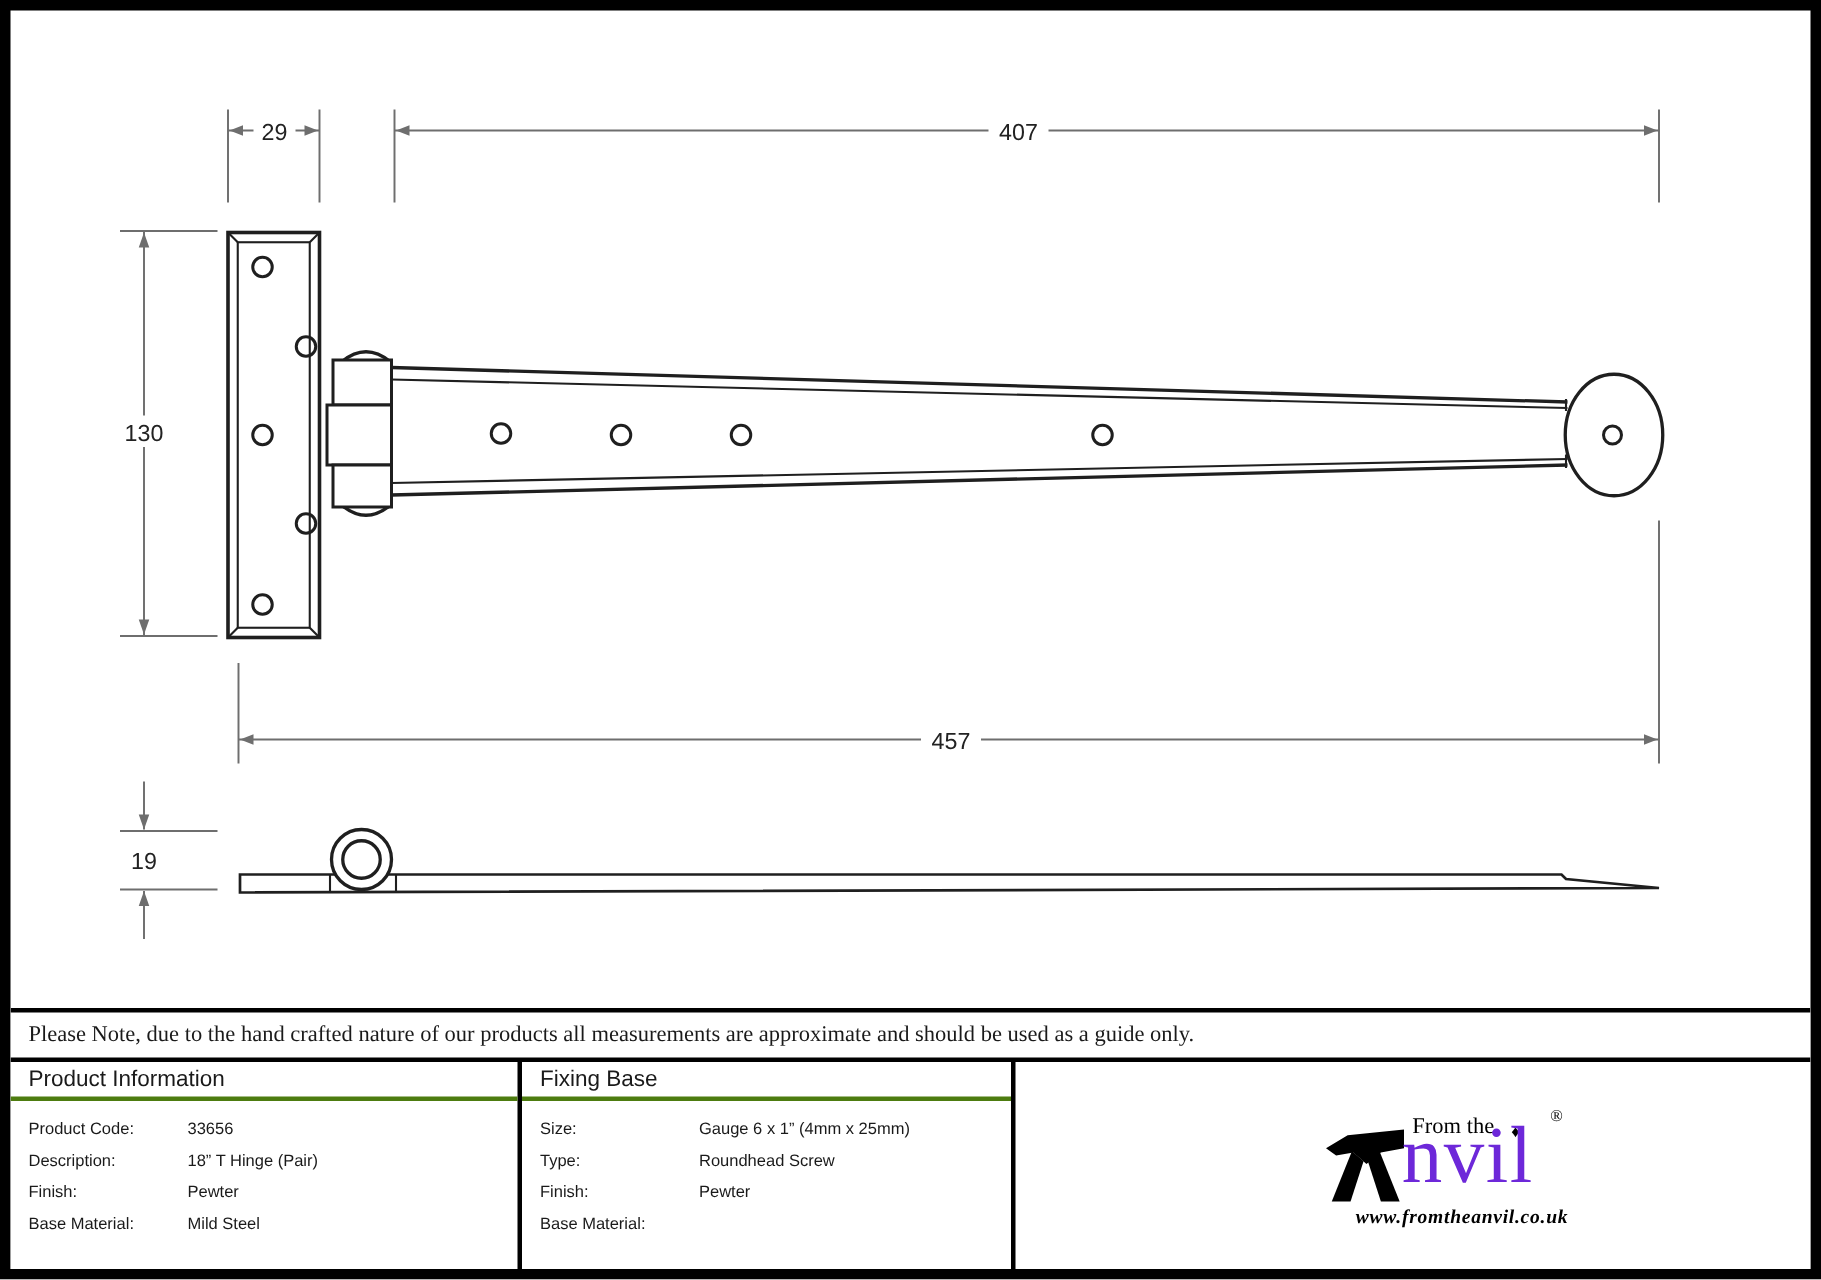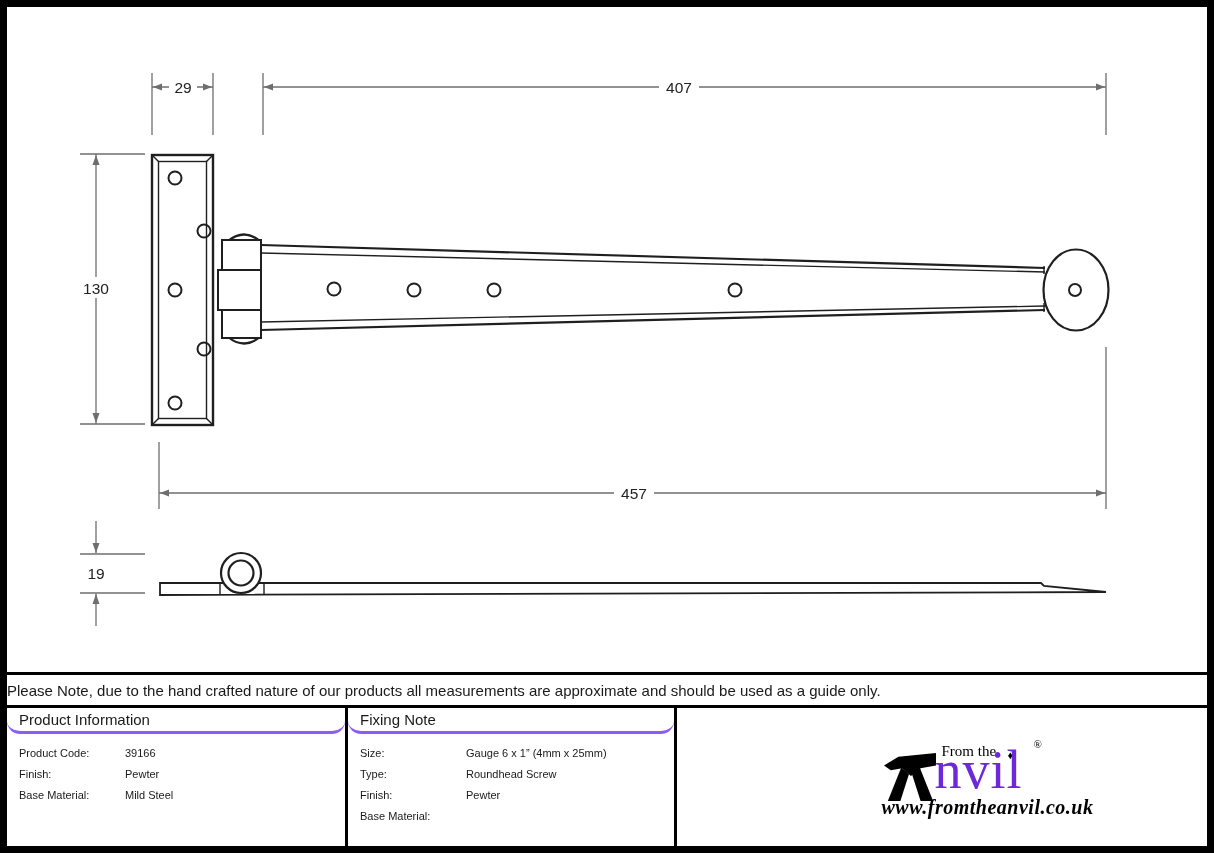--- a/index.html
+++ b/index.html
@@ -19,33 +19,32 @@
   
   .info-table{
     position:absolute;left:0;right:0;bottom:0;top:665px;
     border-top:3px solid #000;
     display:flex;flex-direction:column;
     background:#fff;
   }
   .note-row{
     height:30px;border-bottom:3px solid #000;
     display:flex;align-items:center;
-    padding-left:0;font-size:15px;
+    padding-left:12px;font-size:15px;font-family:Liberation Serif, serif;
   }
   .cols{flex:1;display:flex;}
   .col{display:flex;flex-direction:column;box-sizing:border-box;}
   .col1{width:341px;border-right:3px solid #000;}
   .col2{width:314px;border-right:3px solid #000;}
   .col3{width:329px;border-right:3px solid #000;}
   .col4{flex:1;align-items:center;justify-content:center;padding-left:43px;}
   .cell-header{
-    height:23px;border-bottom:3px solid #8b5cf6;
+    height:23px;border-bottom:3px solid #4d7c0f;
     display:flex;align-items:center;padding-left:12px;
     font-size:15px;
-    border-radius:13px;
   }
   .cell-body{flex:1;padding:9px 6px 0 12px;font-size:11px;line-height:21px;}
   .kv-row{display:flex;}
   .kv-label{width:106px;flex:0 0 106px;}
   .kv-value{flex:1;}
   .pack-line{display:block;}
 
   
   .logo{position:relative;width:164px;height:72px;}
   .anvil-a{position:absolute;left:0;top:10px;width:56px;height:52px;}
@@ -61,21 +60,21 @@
   .logo-diamond{
     position:absolute;left:126px;top:8px;font-size:11px;color:#000;
   }
   .registered{
     position:absolute;left:152px;top:-3px;
     font-family:"Liberation Serif", serif;font-size:11px;color:#000;
   }
   .website{
     position:absolute;left:0;bottom:-6px;width:100%;text-align:right;
     font-family:"Liberation Serif", serif;font-style:italic;font-weight:bold;
-    font-size:20px;letter-spacing:0.5px;color:#000;white-space:nowrap;
+    font-size:13px;letter-spacing:0.5px;color:#000;white-space:nowrap;
   }
 </style>
 </head>
 <body>
 
 <div class="frame">
 
   <div class="drawing-area">
   <svg width="1200" height="665" viewBox="0 0 1200 665">
 
@@ -199,36 +198,40 @@
       <span>Please Note, due to the hand crafted nature of our products all measurements are approximate and should be used as a guide only.</span>
     </div>
 
     <div class="cols">
 
       <div class="col col1">
         <div class="cell-header">Product Information</div>
         <div class="cell-body">
           <div class="kv-row">
             <span class="kv-label">Product Code:</span>
-            <span class="kv-value">39166</span>
+            <span class="kv-value">33656</span>
+          </div>
+          <div class="kv-row">
+            <span class="kv-label">Description:</span>
+            <span class="kv-value">18” T Hinge (Pair)</span>
           </div>
           <div class="kv-row">
             <span class="kv-label">Finish:</span>
             <span class="kv-value">Pewter</span>
           </div>
           <div class="kv-row">
             <span class="kv-label">Base Material:</span>
             <span class="kv-value">Mild Steel</span>
           </div>
         </div>
       </div>
 
 
       <div class="col col3">
-        <div class="cell-header">Fixing Note</div>
+        <div class="cell-header">Fixing Base</div>
         <div class="cell-body">
           <div class="kv-row">
             <span class="kv-label">Size:</span>
             <span class="kv-value">Gauge 6 x 1” (4mm x 25mm)</span>
           </div>
           <div class="kv-row">
             <span class="kv-label">Type:</span>
             <span class="kv-value">Roundhead Screw</span>
           </div>
           <div class="kv-row">

